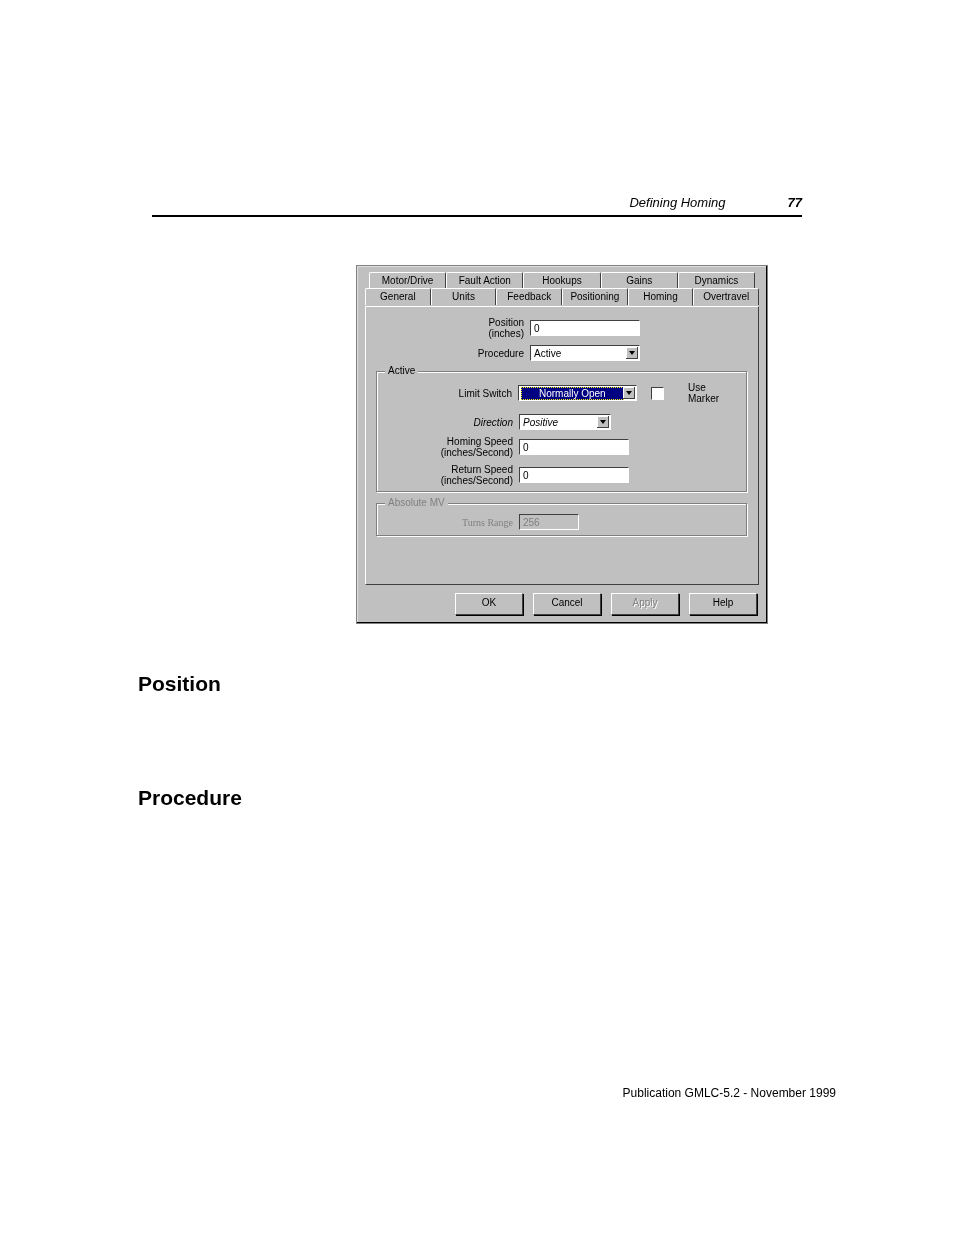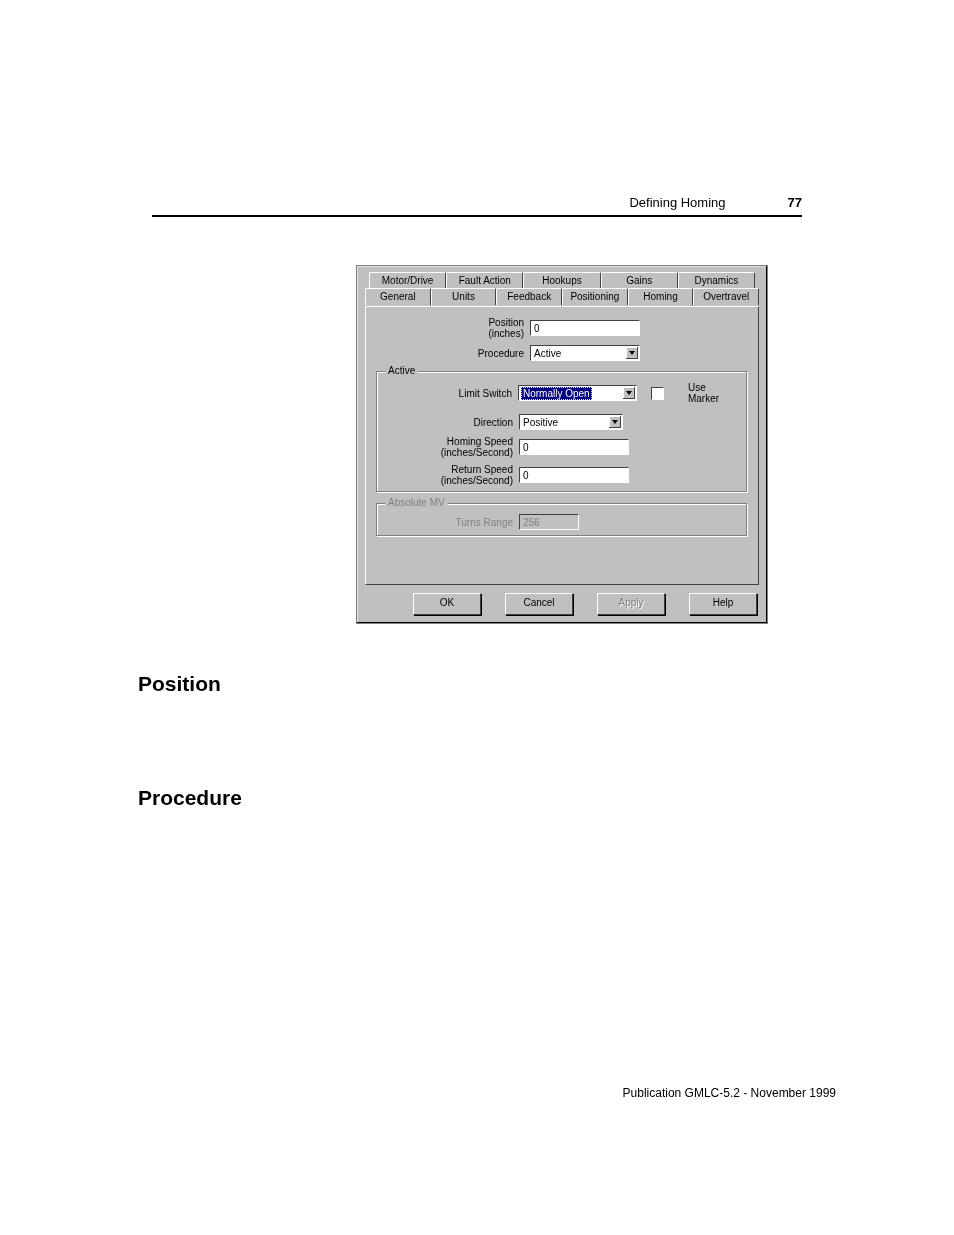--- a/index.html
+++ b/index.html
@@ -20,20 +20,21 @@
   .runhead {
     position: absolute;
     top: 195px;
     left: 152px;
     right: 152px;
     display: flex;
     justify-content: flex-end;
     align-items: center;
     font-family: Arial, Helvetica, sans-serif;
     font-size: 13px;
+    font-style: italic;
   }
   .runhead .title { margin-right: 62px; }
   .runhead .pageno { font-weight: bold; }
   .header-rule {
     position: absolute;
     top: 215px;
     left: 152px;
     right: 152px;
     height: 0;
     border-top: 2px solid #000;
@@ -165,21 +166,21 @@
     box-shadow: inset -1px -1px 0 #404040, inset 1px 1px 0 #fff;
     display: flex;
     align-items: center;
     justify-content: center;
   }
   .ctrl-select .arrow svg { display: block; }
   .ctrl-select.highlight .sel-text {
     background: #000080;
     color: #fff;
     border: 1px dotted #ffff00;
-    padding: 0 1px;
+    padding: 0 17px;
     margin-left: -1px;
   }
   .groupbox {
     position: relative;
     border-top: 1px solid #808080;
     border-left: 1px solid #808080;
     border-right: 1px solid #fff;
     border-bottom: 1px solid #fff;
     box-shadow: inset -1px -1px 0 #808080, inset 1px 1px 0 #fff;
     margin-top: 10px;
@@ -210,21 +211,21 @@
     border-bottom: 1px solid #fff;
     margin-right: 4px;
   }
   .button-row {
     position: absolute;
     bottom: 8px;
     left: 0;
     right: 10px;
     display: flex;
     justify-content: flex-end;
-    gap: 24px;
+    gap: 10px;
   }
   .btn {
     width: 66px;
     height: 20px;
     background: #c0c0c0;
     border-top: 1px solid #fff;
     border-left: 1px solid #fff;
     border-right: 1px solid #404040;
     border-bottom: 1px solid #404040;
     box-shadow: 1px 1px 0 #000;
@@ -319,23 +320,23 @@
                   <polygon points="0,0 6,0 3,4" fill="#000"></polygon>
                 </svg>
             </span>
           </div>
           <label class="checkbox">
             <span class="box"></span>
             <span>Use Marker</span>
           </label>
         </div>
 
-        <div class="row" style="margin-top:10px;">
+        <div class="row" style="margin-top:10px;font-style:italic;">
           <div class="label" style="width:128px;">Direction</div>
-          <div class="ctrl-select" style="width:104px;align-items:center;">
+          <div class="ctrl-select" style="width:92px;align-items:center;">
             <span class="sel-text">Positive</span>
             <span class="arrow">
               <svg width="6" height="4" viewBox="0 0 6 4">
                   <polygon points="0,0 6,0 3,4" fill="#000"></polygon>
                 </svg>             
               </span>
           </div>
         </div>
 
         <div class="row">
@@ -353,21 +354,21 @@
           </div>
           <input class="ctrl-input" value="0" style="">
         </div>
       </div>
 
       <div class="groupbox disabled">
         <span class="legend">Absolute MV</span>
 
 
         <div class="row" style="margin-bottom:0;">
-          <div class="label" style="width:128px;color:#808080;">Turns Range</div>
+          <div class="label" style="width:128px;color:#808080;font-family:Liberation Serif, serif;">Turns Range</div>
           <input class="ctrl-input disabled" style="width: 60px;" value="256">
         </div>
       </div>
 
     </div>
 
     <div class="button-row">
       <div class="btn">OK</div>
       <div class="btn">Cancel</div>
       <div class="btn disabled">Apply</div>

